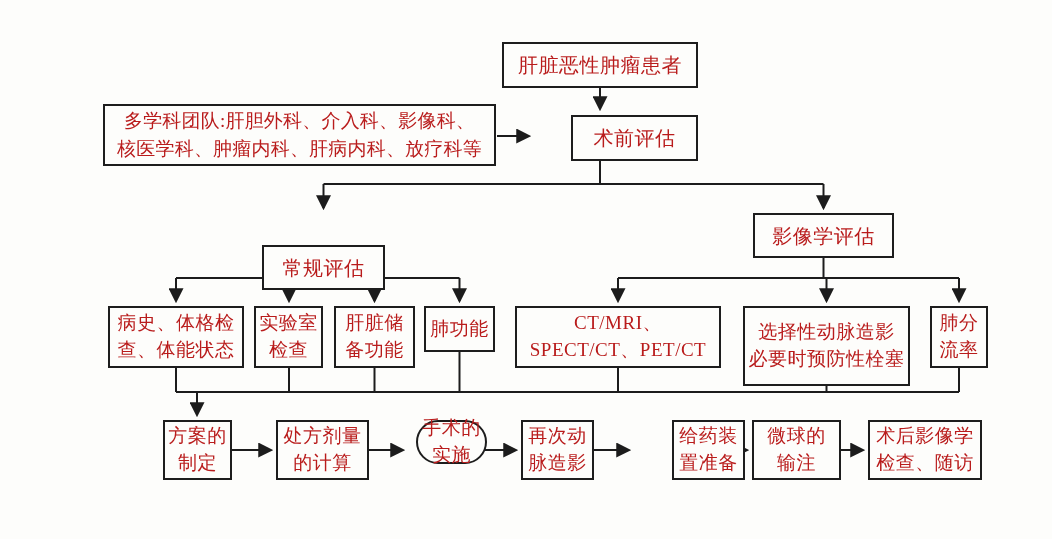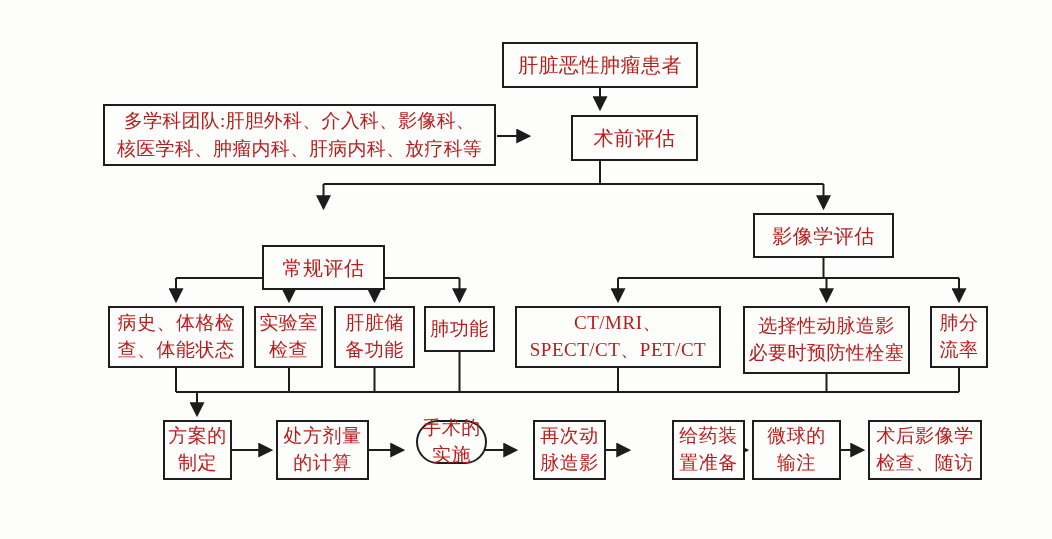--- a/index.html
+++ b/index.html
@@ -107,36 +107,36 @@
 检查</div>
 
   <div class="node" style="left:334px;top:306px;width:81px;height:62px;">肝脏储
 备功能</div>
 
   <div class="node" style="left:424px;top:306px;width:71px;height:46px;">肺功能</div>
 
   <div class="node" style="left:515px;top:306px;width:206px;height:62px;">CT/MRI、
 SPECT/CT、PET/CT</div>
 
-  <div class="node" style="left:743px;top:306px;width:167px;height:68px;">选择性动脉造影
+  <div class="node" style="left:743px;top:306px;width:167px;height:80px;">选择性动脉造影
 必要时预防性栓塞</div>
 
   <div class="node" style="left:930px;top:306px;width:58px;height:62px;">肺分
 流率</div>
 
   <div class="node" style="left:163px;top:420px;width:69px;height:60px;">方案的
 制定</div>
 
   <div class="node" style="left:276px;top:420px;width:93px;height:60px;">处方剂量
 的计算</div>
 
   <div class="node" style="left:416px;top:420px;width:71px;height:44px;border-radius:22px;">手术的
 实施</div>
 
-  <div class="node" style="left:521px;top:420px;width:73px;height:60px;margin-left:12px;">再次动
+  <div class="node" style="left:521px;top:420px;width:73px;height:60px;">再次动
 脉造影</div>
 
   <div class="node" style="left:634px;top:420px;width:73px;height:60px;margin-left:38px;">给药装
 置准备</div>
 
   <div class="node" style="left:752px;top:420px;width:89px;height:60px;">微球的
 输注</div>
 
   <div class="node" style="left:868px;top:420px;width:114px;height:60px;">术后影像学
 检查、随访</div>

